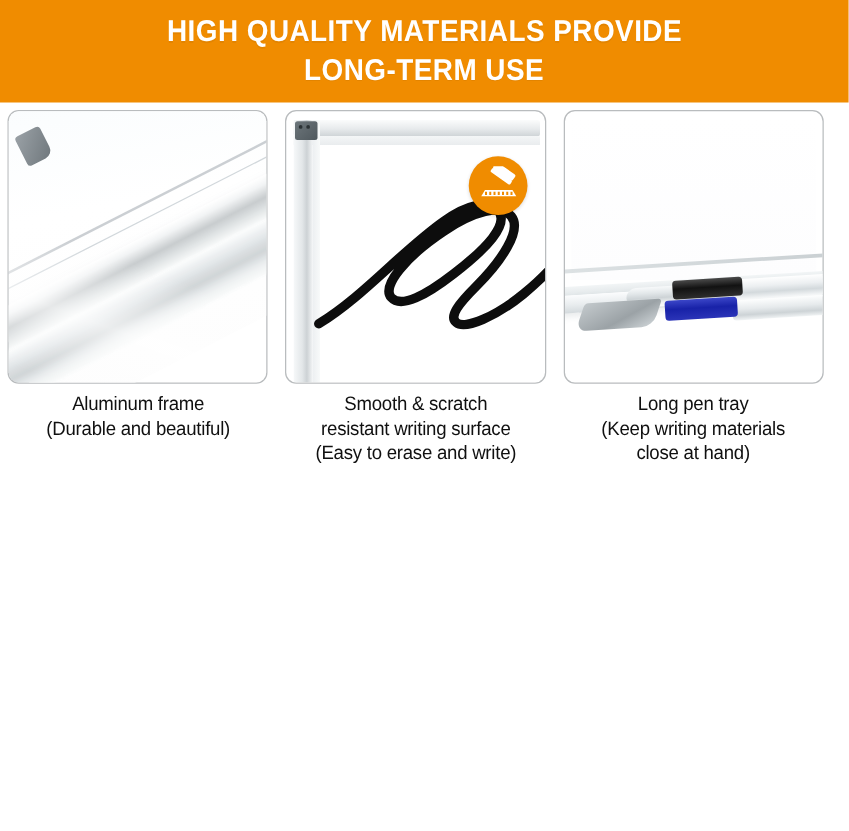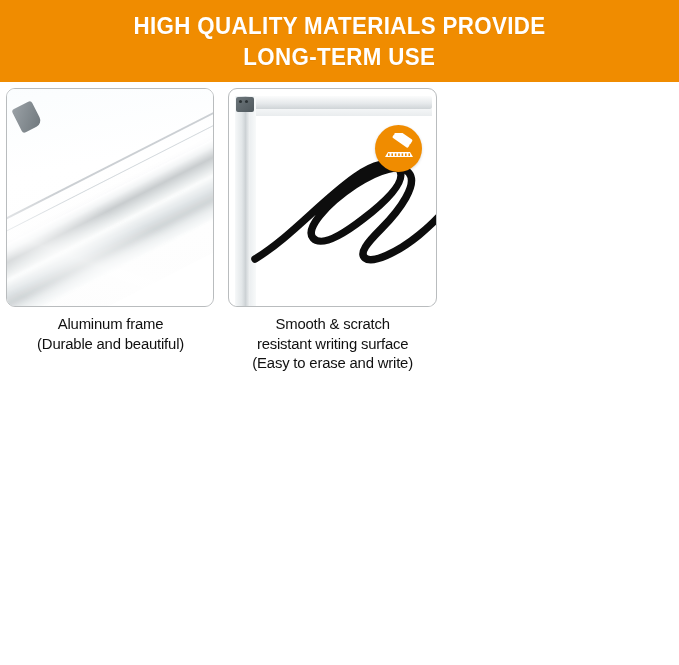--- a/index.html
+++ b/index.html
@@ -457,15 +457,34 @@
           </div>
         </div>
       </div>
       <div class="caption">Smooth &amp; scratch
 resistant writing surface
 (Easy to erase and write)</div>
     </div>
 
 
 
+    <div class="cell">
+      <div class="photo p6">
+        <div class="photo-inner">
+          <div class="bgboard"></div>
+          <div class="brdline1"></div>
+          <div class="brdline2"></div>
+          <div class="traytop"></div>
+          <div class="trayrail"></div>
+          <div class="trayend"></div>
+          <div class="marker-body1"></div>
+          <div class="marker-body2"></div>
+          <div class="marker-black"></div>
+          <div class="marker-blue"></div>
+        </div>
+      </div>
+      <div class="caption">Long pen tray
+(Keep writing materials
+close at hand)</div>
+    </div>
 
   </div>
 </div>
 
 </body></html>

